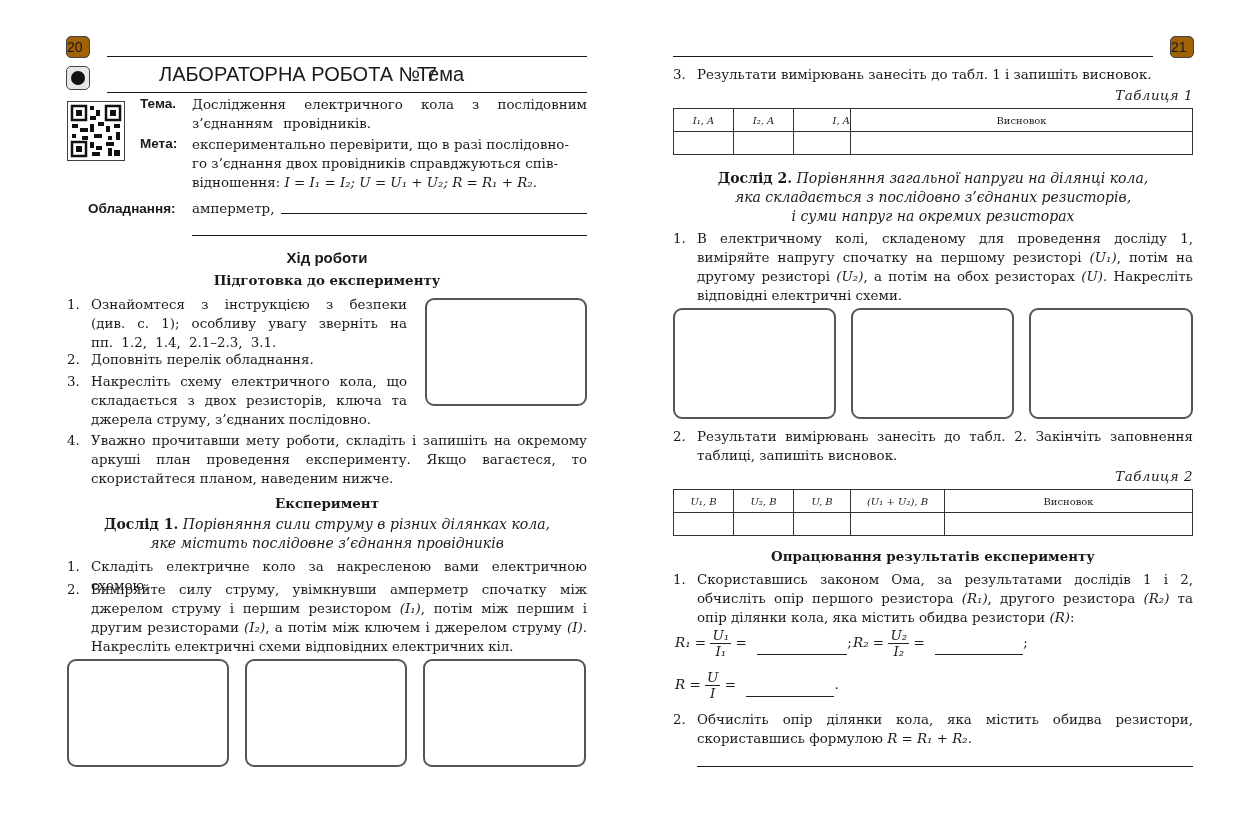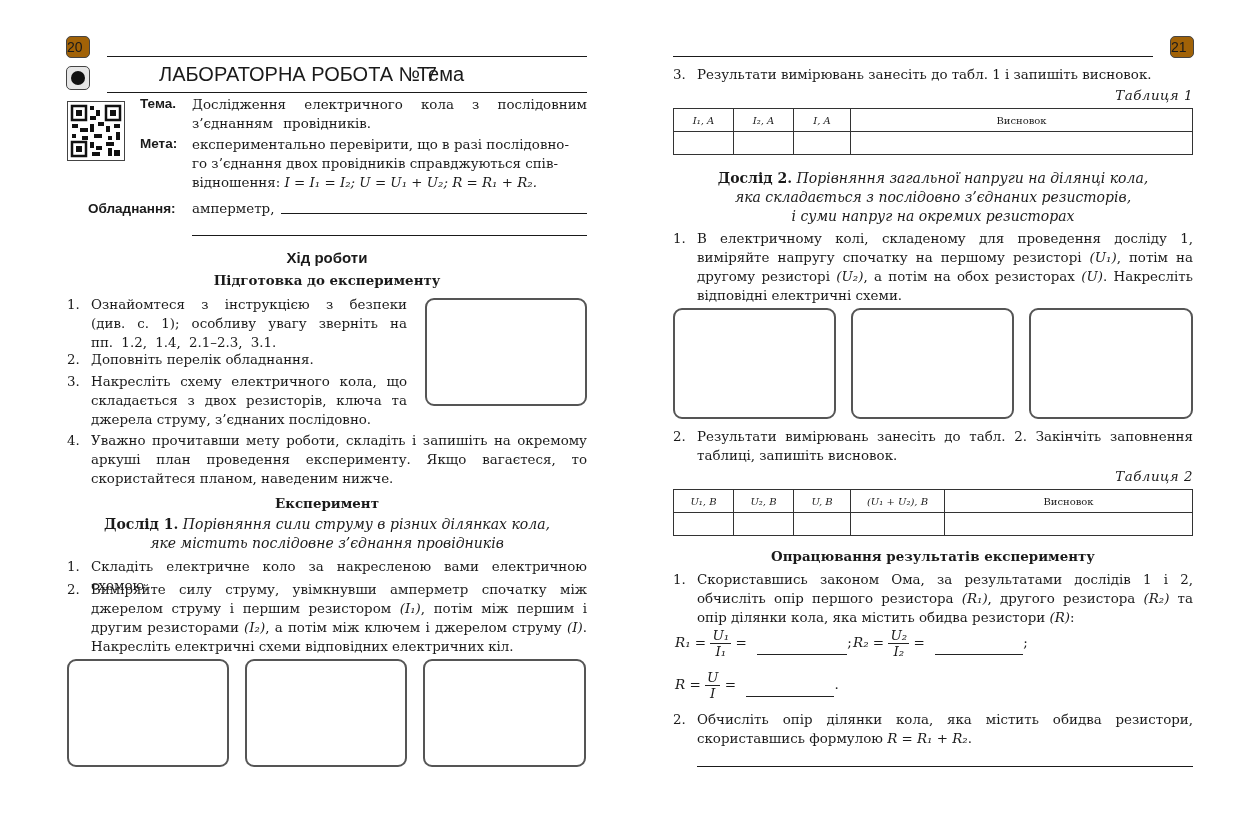--- a/index.html
+++ b/index.html
@@ -133,21 +133,21 @@
   <span class="num">3.</span>
   <div class="txt">Результати вимірювань занесіть до табл. 1 і запишіть висновок.</div>
 </div>
 <div class="abs i t" style="left:993px; top:86px; width:200px; text-align:right; letter-spacing:0.5px;">Таблиця 1</div>
 
 <table class="res" style="left:673px; top:108px; width:520px;">
   <tbody>
       <tr style="height:23px;">
     <td class="i" style="width:59px;">I₁, A</td>
     <td class="i" style="width:59px;">I₂, A</td>
-    <td class="i" style="width:56px;">I, A</td>
+    <td class="i" style="width:56px;text-align:right;">I, A</td>
     <td>Висновок</td>
   </tr>
   <tr style="height:23px;">
     <td></td>
     <td></td>
     <td></td>
     <td></td>
   </tr>
 </tbody>
   </table>

